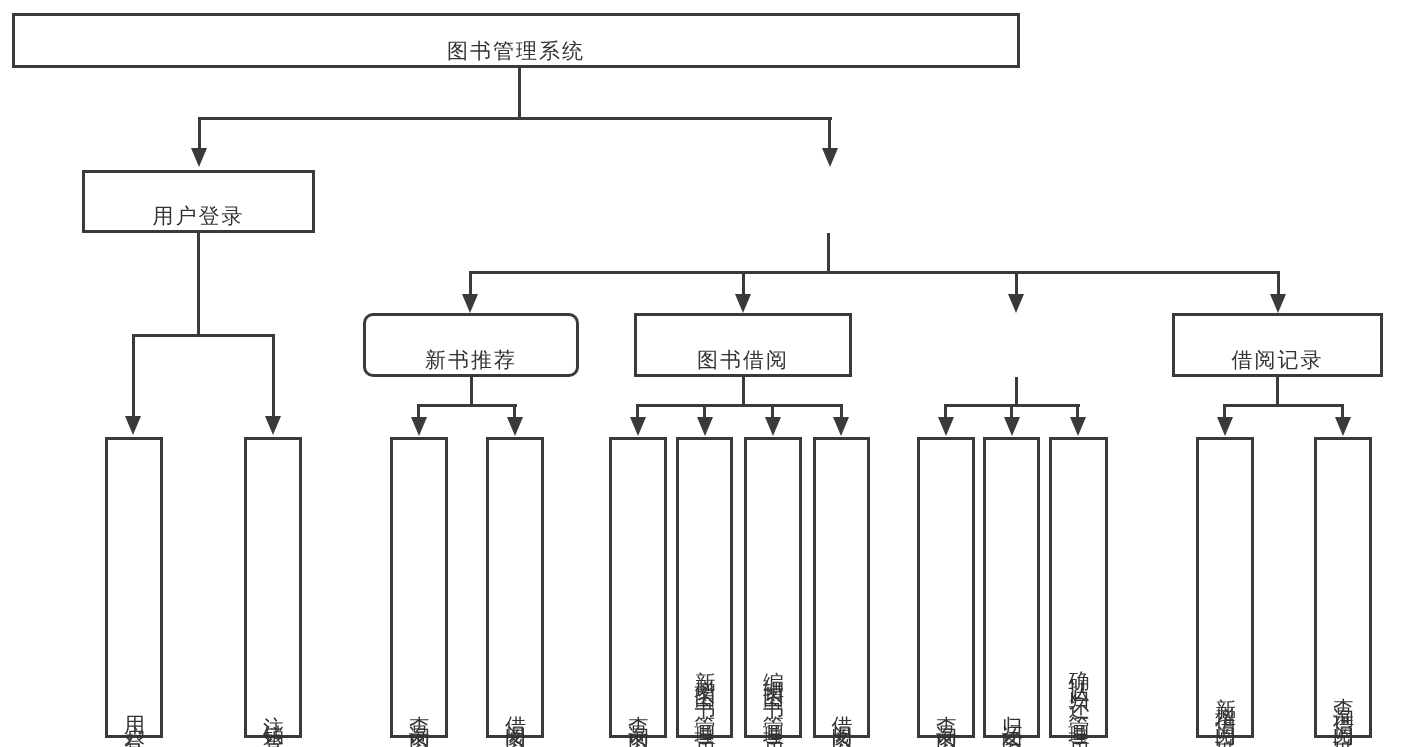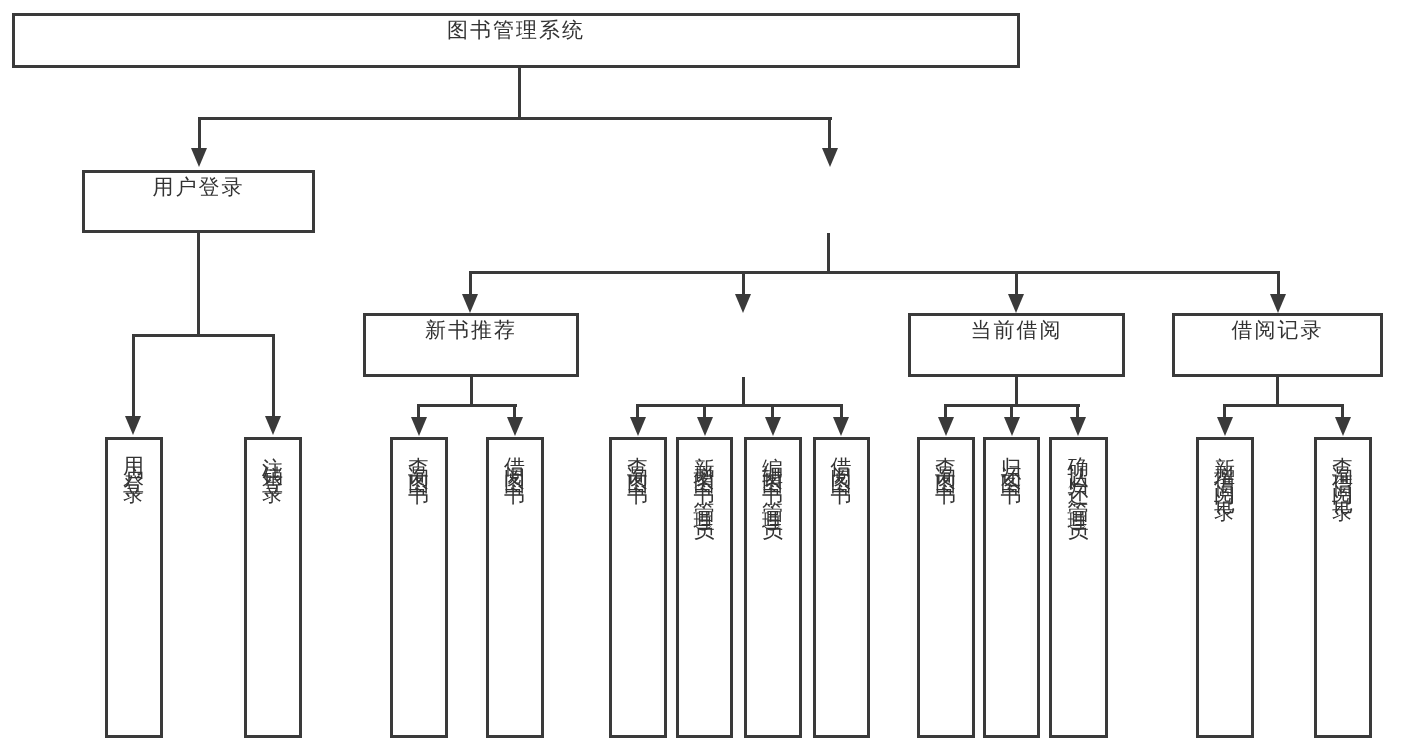--- a/index.html
+++ b/index.html
@@ -7,22 +7,22 @@
     --watermark:#c2c2c2; --background:#ffffff;
   }
   html,body{margin:0;padding:0;background:var(--background);}
   .stage{
     position:relative; width:1405px; height:747px; background:var(--background);
     font-family:"Liberation Sans","DejaVu Sans",sans-serif; color:var(--text);
     overflow:hidden;
   }
   .box{
     position:absolute; box-sizing:border-box; background:var(--box-fill);
-    border:3px solid var(--line); display:flex; align-items:flex-start; justify-content:center;
-    font-size:21px; letter-spacing:2px; color:var(--text);
+    border:3px solid var(--line); display:flex; align-items:flex-end; justify-content:center;
+    font-size:21px; letter-spacing:2px; color:var(--text);font-family:Liberation Serif, serif;
   }
   .vbox span{
     writing-mode:vertical-rl; text-orientation:mixed;
     letter-spacing:9px; line-height:1; font-size:21px;
   }
   .vline{position:absolute; width:3px; background:var(--line);}
   .hline{position:absolute; height:3px; background:var(--line);}
   .head{
     position:absolute; width:0; height:0;
     border-left:8px solid transparent; border-right:8px solid transparent;
@@ -64,25 +64,25 @@
   <div class="hline" style="left:469px;top:271px;width:811px;"></div>
   <div class="vline" style="left:469px;top:271px;height:25px;"></div>
   <div class="head" style="left:462px;top:294px;"></div>
   <div class="vline" style="left:742px;top:271px;height:25px;"></div>
   <div class="head" style="left:735px;top:294px;"></div>
   <div class="vline" style="left:1015px;top:271px;height:25px;"></div>
   <div class="head" style="left:1008px;top:294px;"></div>
   <div class="vline" style="left:1277px;top:271px;height:25px;"></div>
   <div class="head" style="left:1270px;top:294px;"></div>
 
-  <div class="box" style="left:363px;top:313px;width:216px;height:64px;">
+  <div class="box" style="left:363px;top:313px;width:216px;height:64px;border-radius:10px;">
     <span>新书推荐</span>
   </div>
-  <div class="box" style="left:908px;top:313px;width:217px;height:64px;">
-    <span>当前借阅</span>
+  <div class="box" style="left:634px;top:313px;width:218px;height:64px;">
+    <span>图书借阅</span>
   </div>
   <div class="box" style="left:1172px;top:313px;width:211px;height:64px;">
     <span>借阅记录</span>
   </div>
 
   <div class="vline" style="left:470px;top:377px;height:29px;"></div>
   <div class="vline" style="left:742px;top:377px;height:29px;"></div>
   <div class="vline" style="left:1015px;top:377px;height:29px;"></div>
   <div class="vline" style="left:1276px;top:377px;height:29px;"></div>
 

